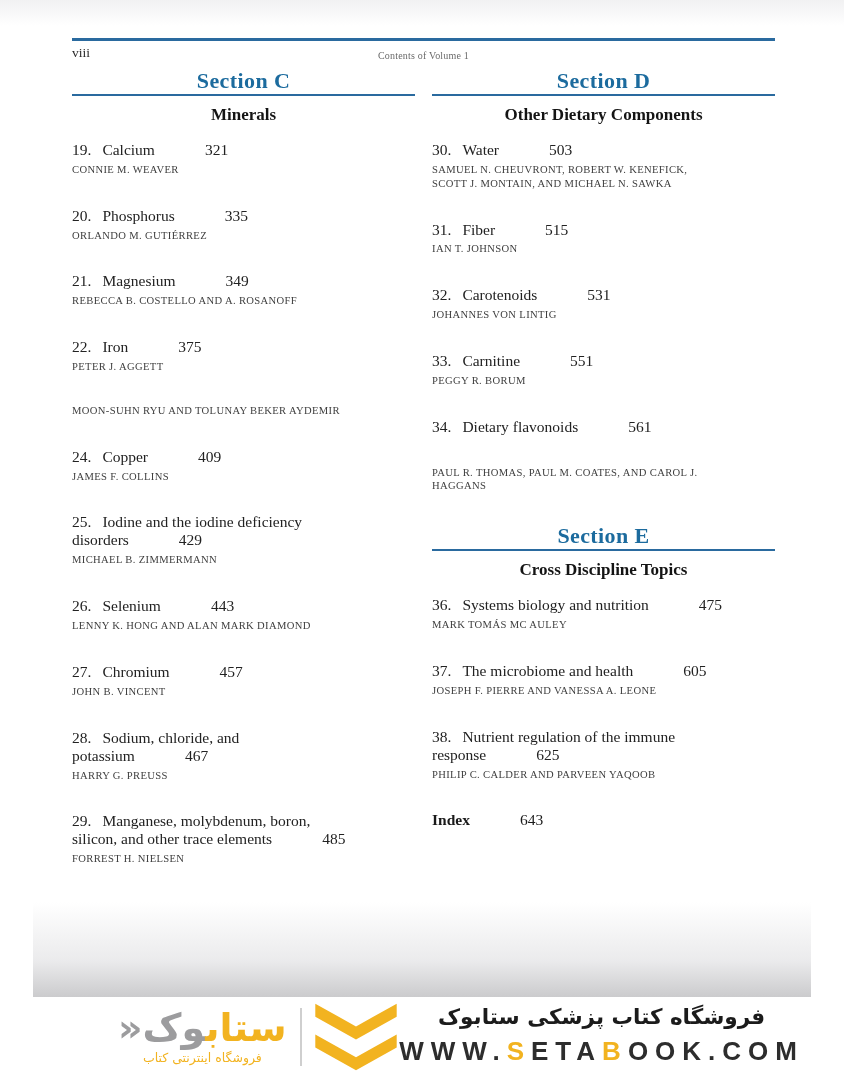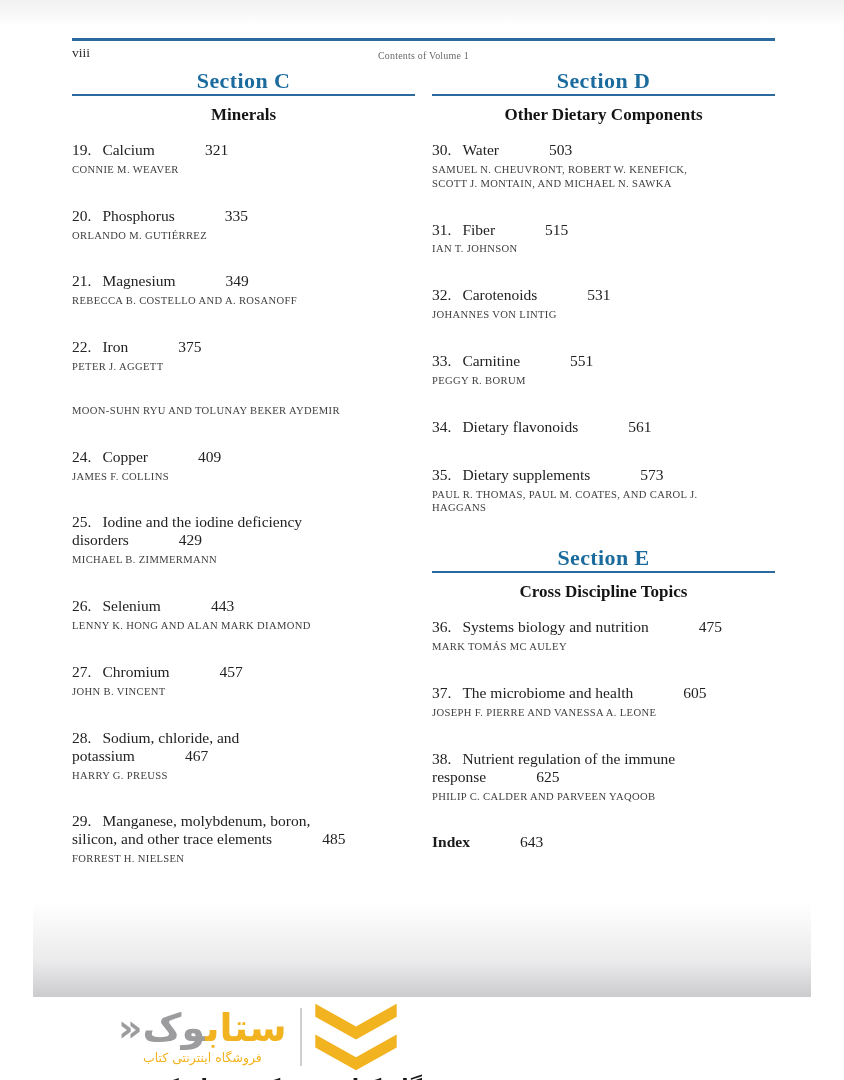--- a/index.html
+++ b/index.html
@@ -27,21 +27,21 @@
   .num{margin-right:11px;}
   .pg{margin-left:50px;}
   .entry-authors{font-size:10.6px;color:#3e3e3e;letter-spacing:.35px;line-height:1.3;margin-top:4px;}
   .index-row{font-size:15.5px;color:#1a1a1a;margin-top:0;}
   .index-row .index-label{font-weight:bold;}
   .index-row .pg{}
   .scan-shadow{position:absolute;left:33px;width:778px;top:902px;height:95px;
     background:linear-gradient(180deg,rgba(212,212,214,0) 0%,rgba(210,210,213,.45) 62%,#cbcbcd 100%);}
   .footer{position:absolute;top:1002px;left:0;width:844px;height:78px;
     display:flex;justify-content:space-between;align-items:flex-start;
-    padding:0 40px 16px 118px;box-sizing:border-box;background:#fff;flex-direction:column;}
+    padding:0 40px 16px 118px;box-sizing:border-box;background:#fff;}
   .logo{display:flex;align-items:center;gap:13px;}
   .logo-text{text-align:center;}
   .wordmark{direction:rtl;font-family:"DejaVu Sans","Liberation Sans",sans-serif;
     font-weight:bold;font-size:38px;line-height:1.05;}
   .wm-yellow{color:#F2B320;}
   .wm-gray{color:#9C9C9E;}
   .tagline{direction:rtl;font-family:"DejaVu Sans","Liberation Sans",sans-serif;
     color:#F2B320;font-size:12.5px;margin-top:1px;letter-spacing:.2px;}
   .logo-divider{width:2px;height:58px;background:#cfcfcf;}
   .emblem{display:block;}
@@ -165,21 +165,20 @@
           <div class="entry">
             <div class="entry-line"><span class="num">33.</span><span>Carnitine</span><span class="pg">551</span></div>
             <div class="entry-authors">
               <div>PEGGY R. BORUM</div>
             </div>
           </div>
           <div class="entry">
             <div class="entry-line"><span class="num">34.</span><span>Dietary flavonoids</span><span class="pg">561</span></div>
           </div>
           <div class="entry">
-            <div class="entry-line"><span class="num">35.</span><span>Dietary supplements</span><span class="pg">573</span></div>
             <div class="entry-authors">
               <div>PAUL R. THOMAS, PAUL M. COATES, AND CAROL J.</div>
               <div>HAGGANS</div>
             </div>
           </div>
         </section>
         <section class="toc-section">
           <div class="sec-head">Section E</div>
           <div class="sec-sub">Cross Discipline Topics</div>
           <div class="entry">

